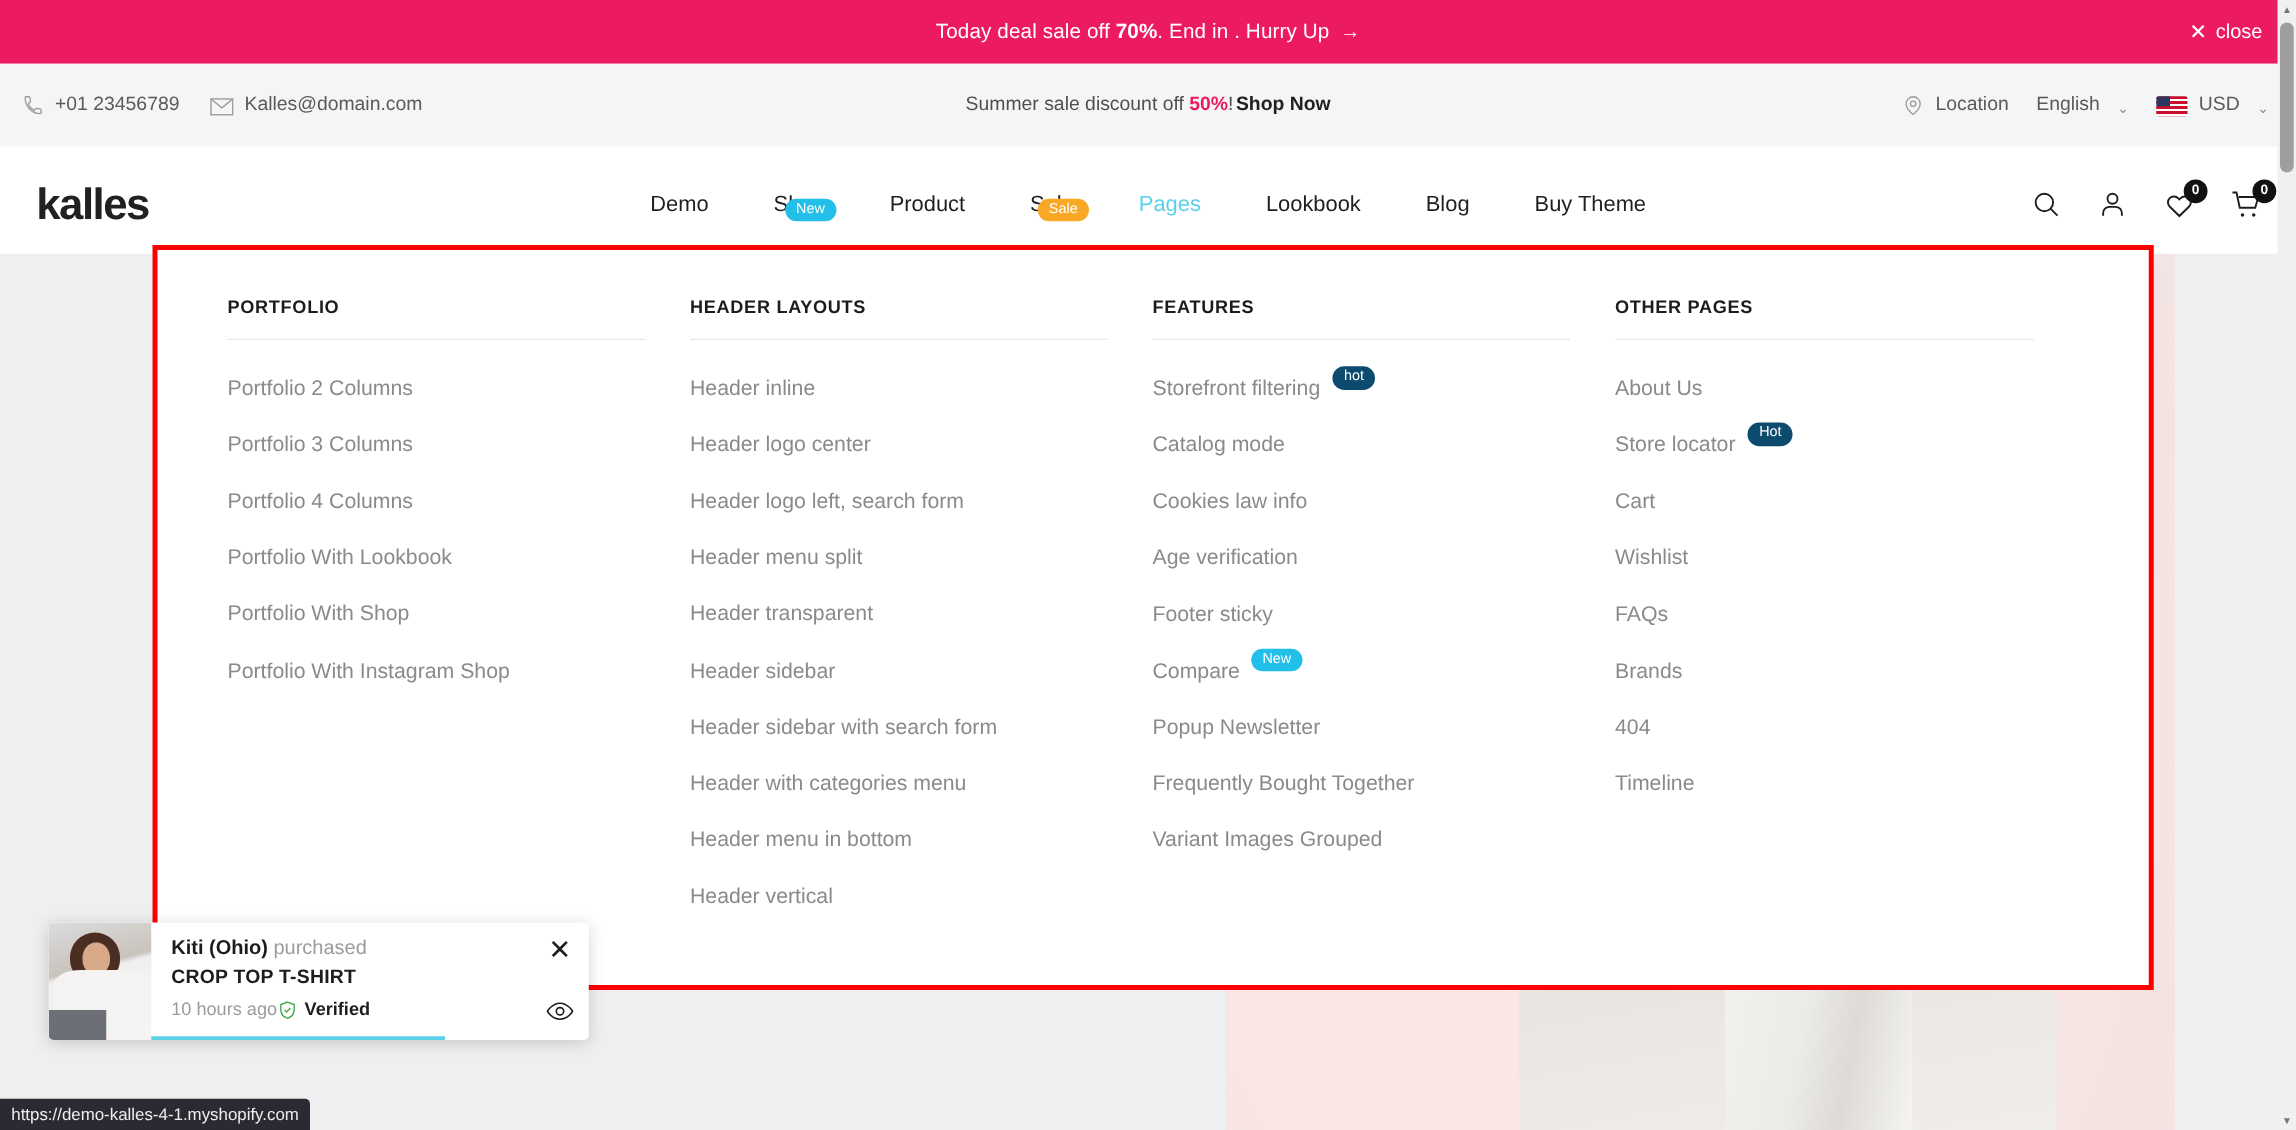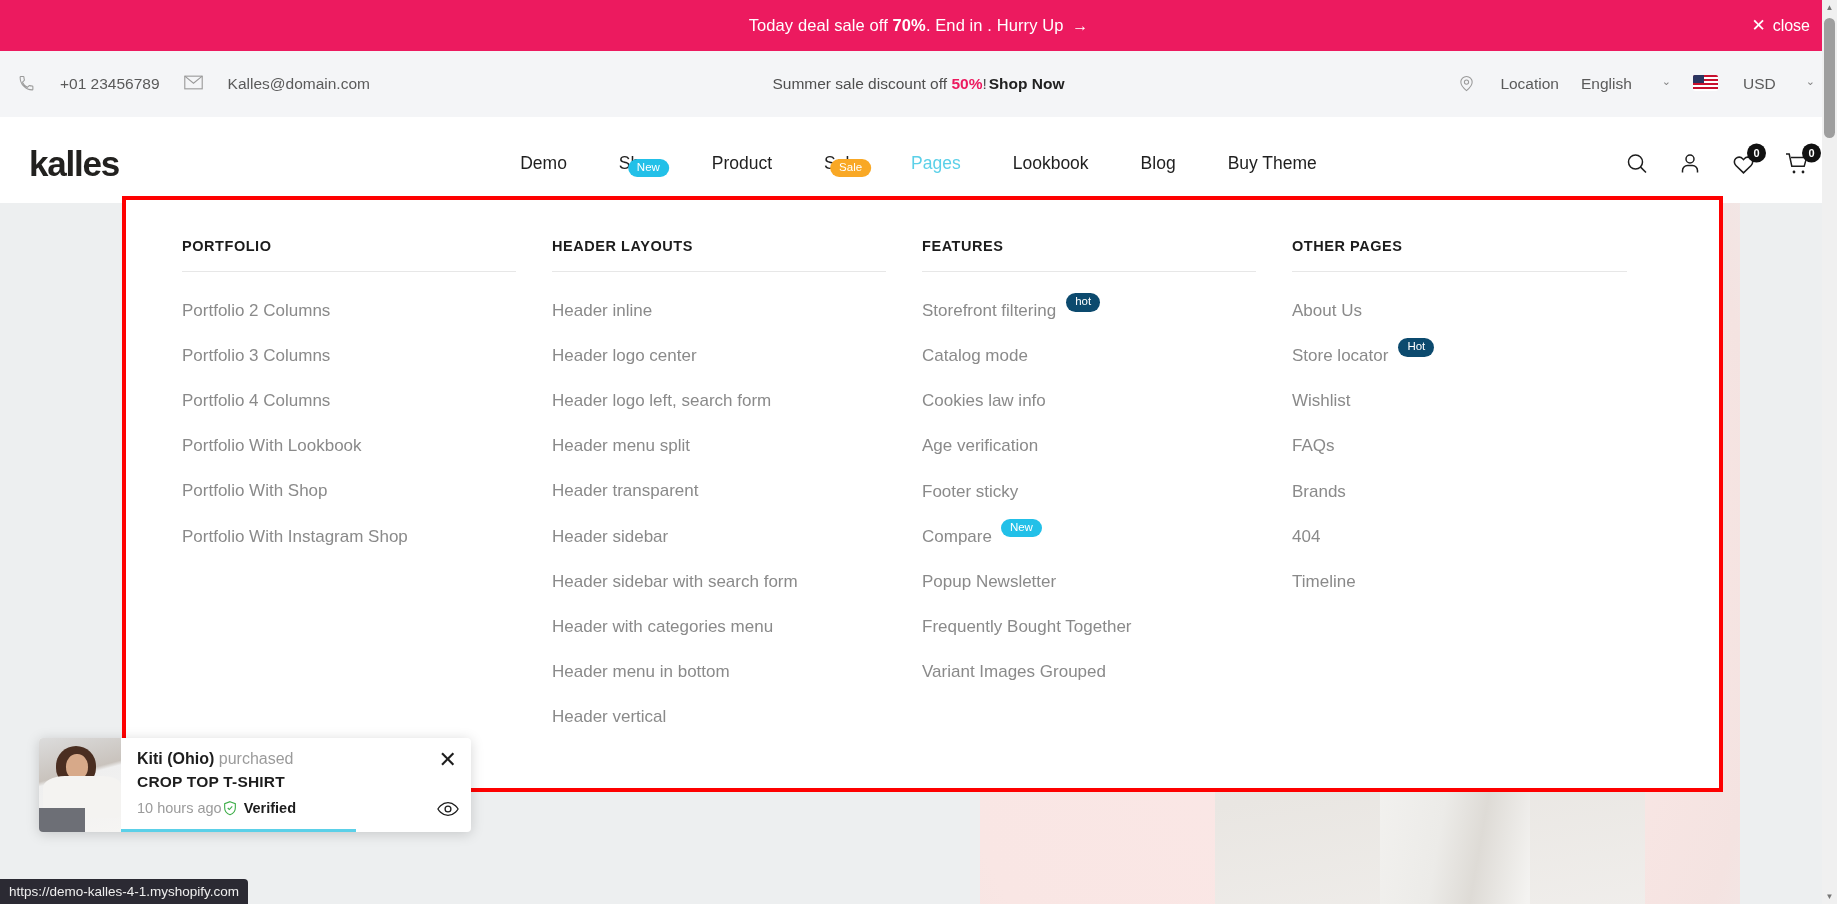--- a/index.html
+++ b/index.html
@@ -58,21 +58,21 @@
   .promo-close .x { font-size: 17px; line-height: 1; }
 
   
   .info-bar {
     position: absolute; left: 0; top: 51px; width: 1837px; height: 66px;
     background: #f4f5f7;
     display: flex; align-items: center;
     font-size: 15.5px; color: #5a5a5a;
   }
   .info-left { position: absolute; left: 18px; display: flex; align-items: center; gap: 24px; }
-  .info-item { display: flex; align-items: flex-start; gap: 25px; cursor: pointer; }
+  .info-item { display: flex; align-items: flex-end; gap: 9px; cursor: pointer; }
   .info-center {
     position: absolute; left: 0; right: 0; text-align: center;
     font-size: 15.5px; color: #4f4f4f;
   }
   .info-center .pct { color: #ec1a5f; font-weight: 600; }
   .info-center .shopnow { color: #222; font-weight: 600; margin-left: 2px; }
   .info-right { position: absolute; right: 22px; display: flex; align-items: center; gap: 22px; }
   .info-right .chev { font-size: 11px; opacity: .75; margin-left: 5px; }
   .flag {
     width: 25px; height: 16px; position: relative; overflow: hidden; border-radius: 2px;
@@ -434,20 +434,23 @@
         <div class="col-title">OTHER PAGES</div>
         <div class="col-rule"></div>
         <div class="mega-link">
           <span>About Us</span>
         </div>
         <div class="mega-link">
           <span>Store locator</span>
           <span class="link-badge hot">Hot</span>
         </div>
         <div class="mega-link">
+          <span>Cart</span>
+        </div>
+        <div class="mega-link">
           <span>Wishlist</span>
         </div>
         <div class="mega-link">
           <span>FAQs</span>
         </div>
         <div class="mega-link">
           <span>Brands</span>
         </div>
         <div class="mega-link">
           <span>404</span>

